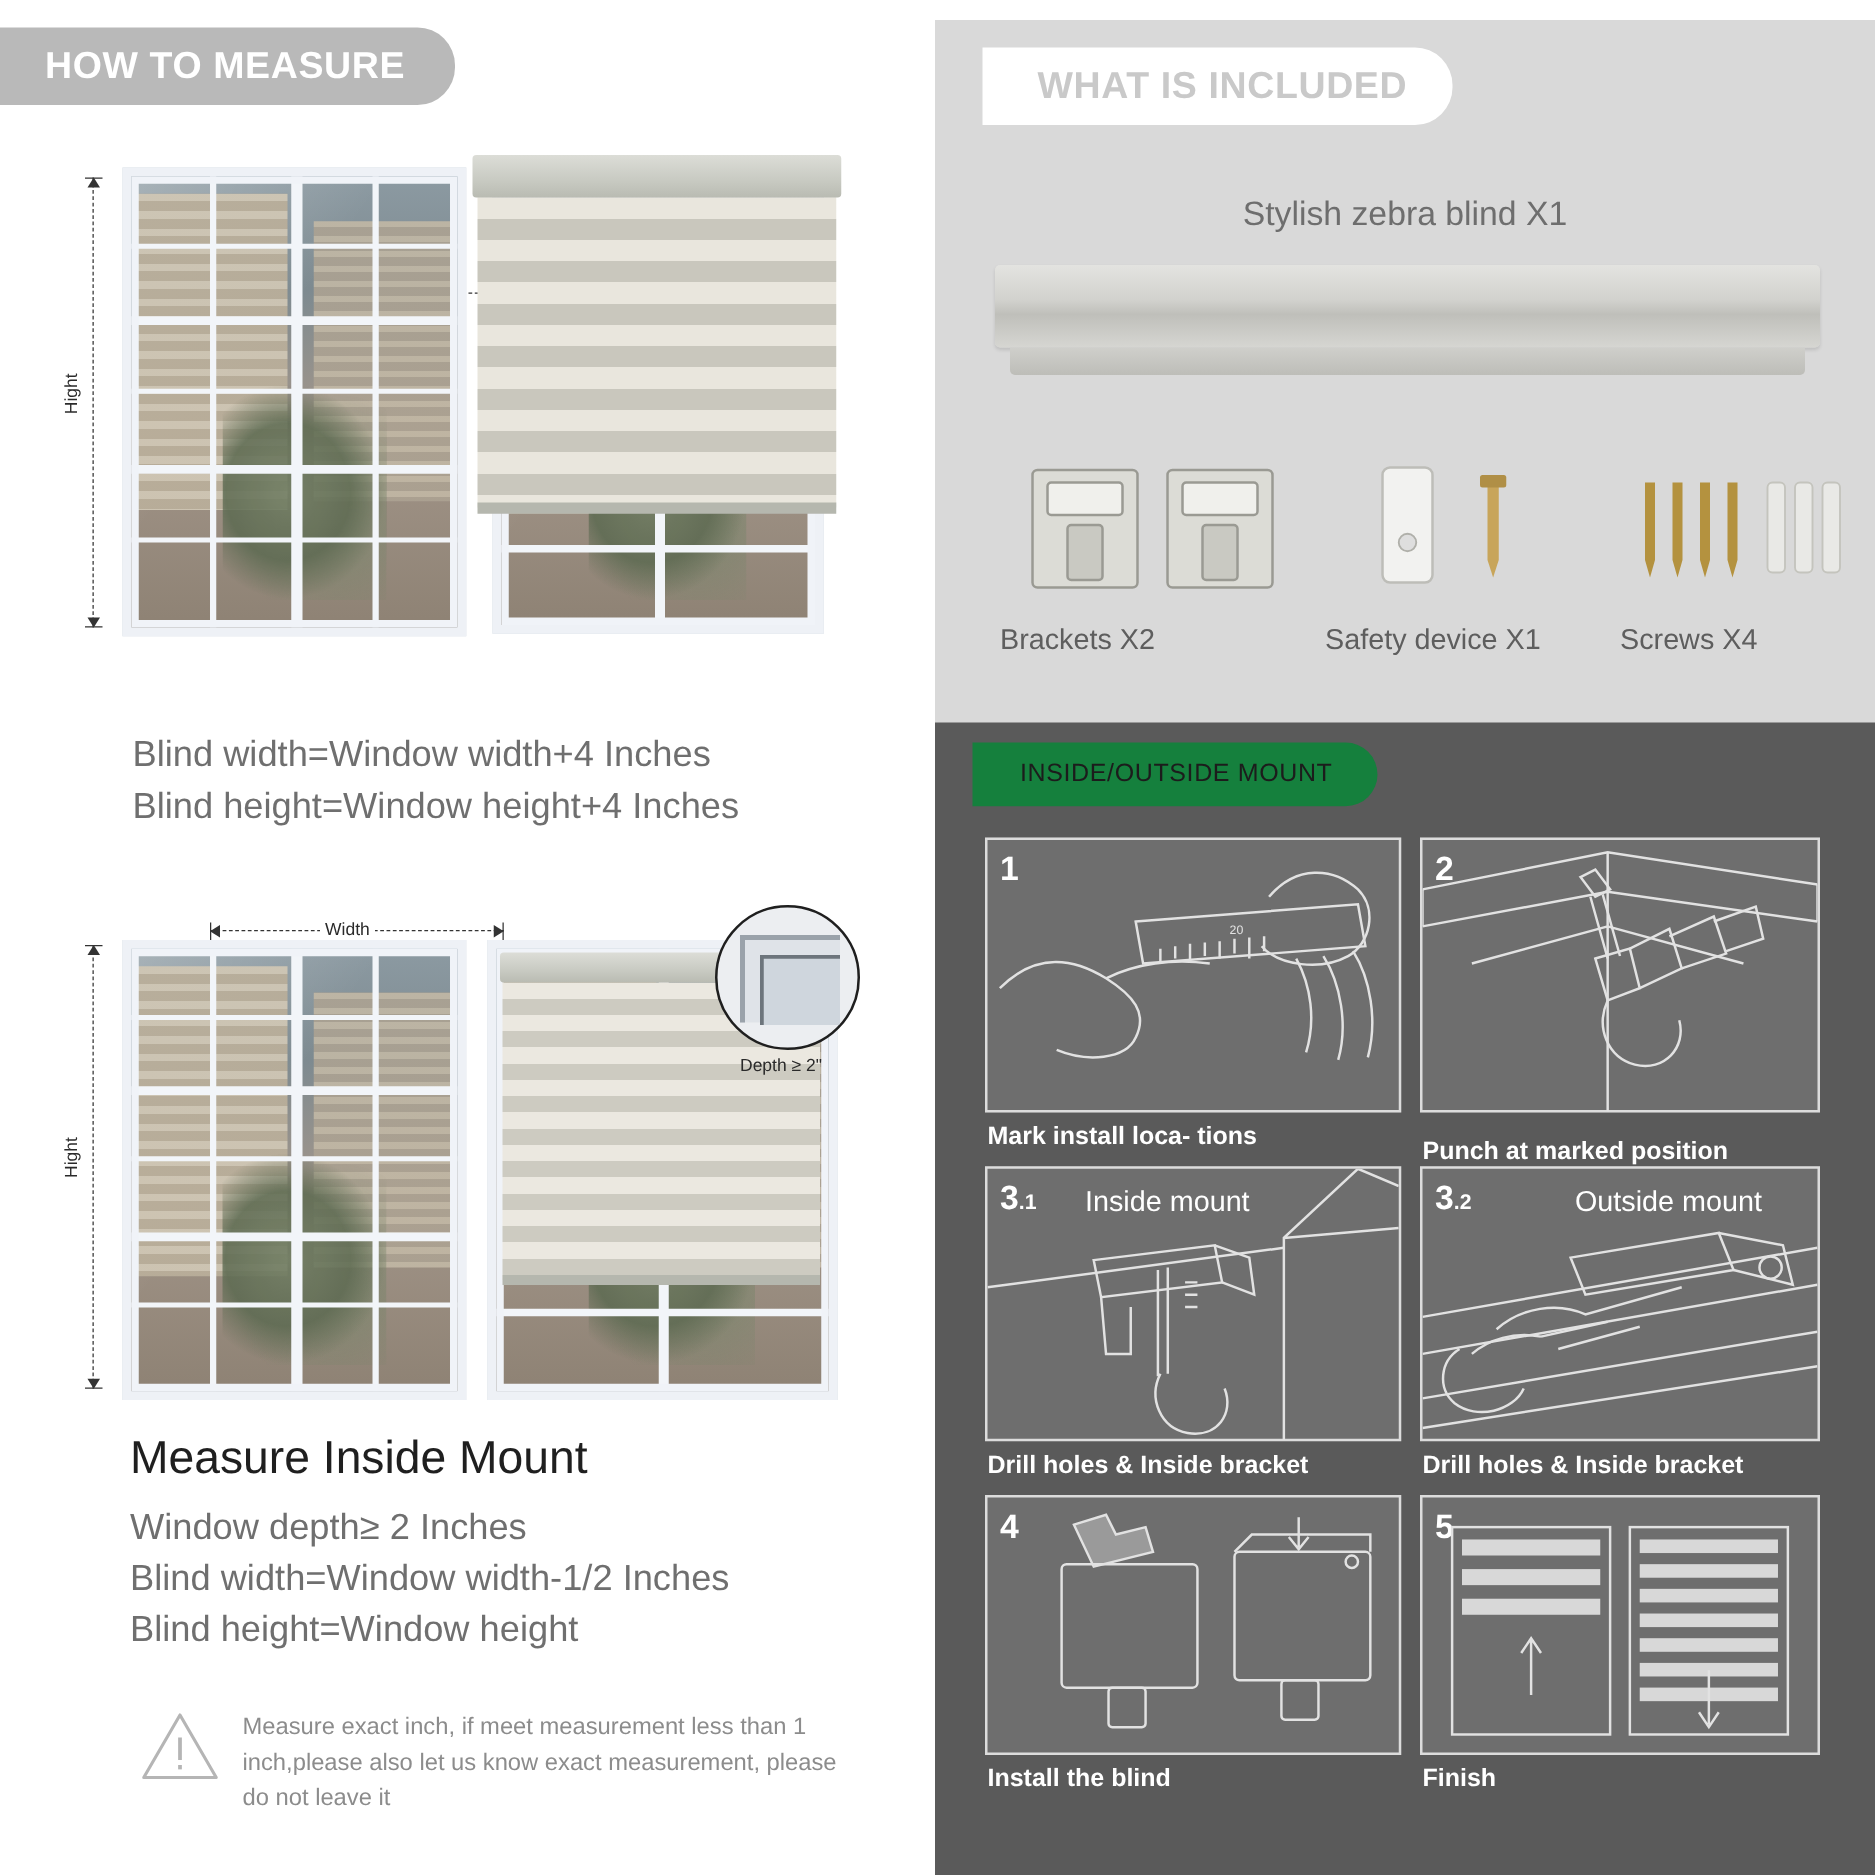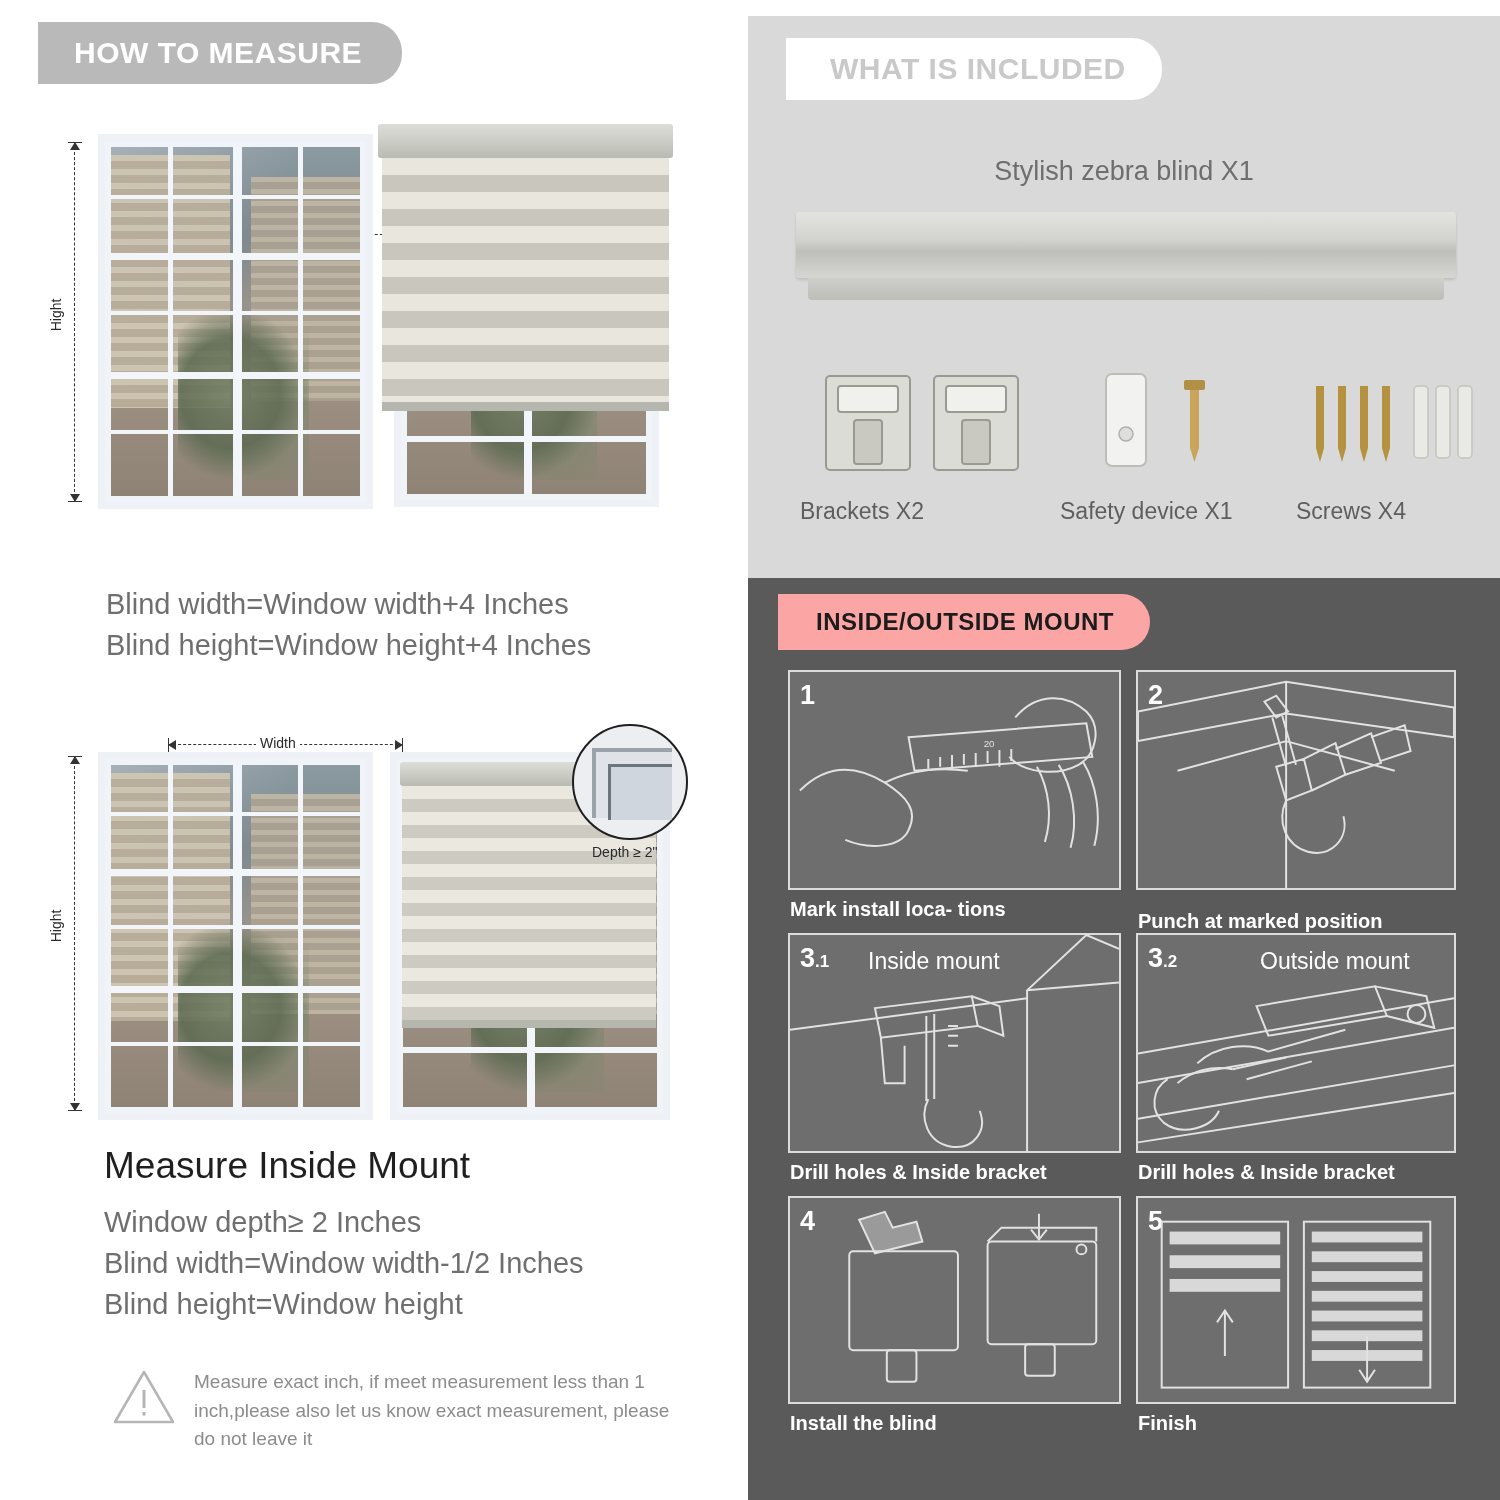--- a/index.html
+++ b/index.html
@@ -20,21 +20,21 @@
   .section-header {
     display: inline-block;
     background: #b9b9b9;
     color: #ffffff;
     font-size: 30px;
     font-weight: bold;
     letter-spacing: 0.5px;
     padding: 14px 40px 14px 36px;
     border-radius: 0 30px 30px 0;
   }
-  .hdr-wrap { position: absolute; left: 0; top: 22px; padding-left: 38px; }
+  .hdr-wrap { position: absolute; left: 0; top: 22px; }
 
   
   .measure-block { position: absolute; }
   .dim-label {
     font-size: 14px; color: #2a2a2a; font-family: "Liberation Sans", sans-serif;
     background: #fff; padding: 0 4px;
   }
   .window-img {
     position: relative;
     border: 7px solid #eef1f6;
@@ -110,23 +110,23 @@
   .hdr-white {
     display: inline-block;
     background: #ffffff;
     color: #c9c9c9;
     font-size: 30px; font-weight: bold; letter-spacing: 0.5px;
     padding: 14px 36px 14px 44px;
     border-radius: 0 30px 30px 0;
   }
   .hdr-dark {
     display: inline-block;
-    background: #fca5a5;
+    background: #15803d;
     color: #1c1c1c;
-    font-size: 24px; font-weight: bold; letter-spacing: 0.5px;
+    font-size: 20px; font-weight: normal; letter-spacing: 0.5px;
     padding: 14px 36px 14px 38px;
     border-radius: 0 30px 30px 0;
   }
   .included-title { font-size: 27px; color: #6e6e6e; text-align: center; }
   .rail {
     background: linear-gradient(180deg,#e3e3e0 0%, #d2d2ce 42%, #bfbfba 60%, #d6d6d2 100%);
     border-radius: 4px;
     box-shadow: 0 2px 3px rgba(0,0,0,.12);
   }
   .part-label { font-size: 23px; color: #5e5e5e; }

